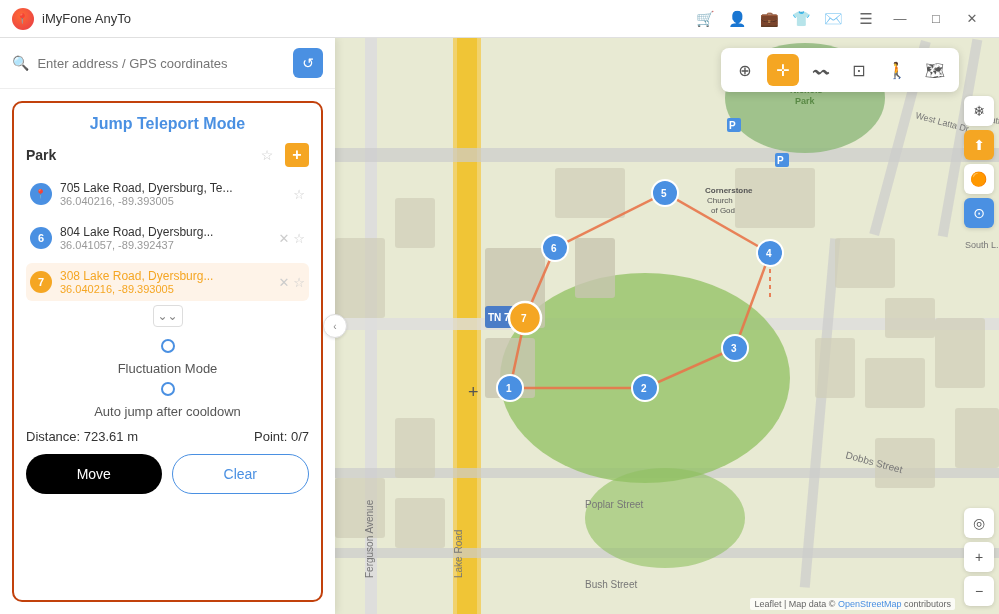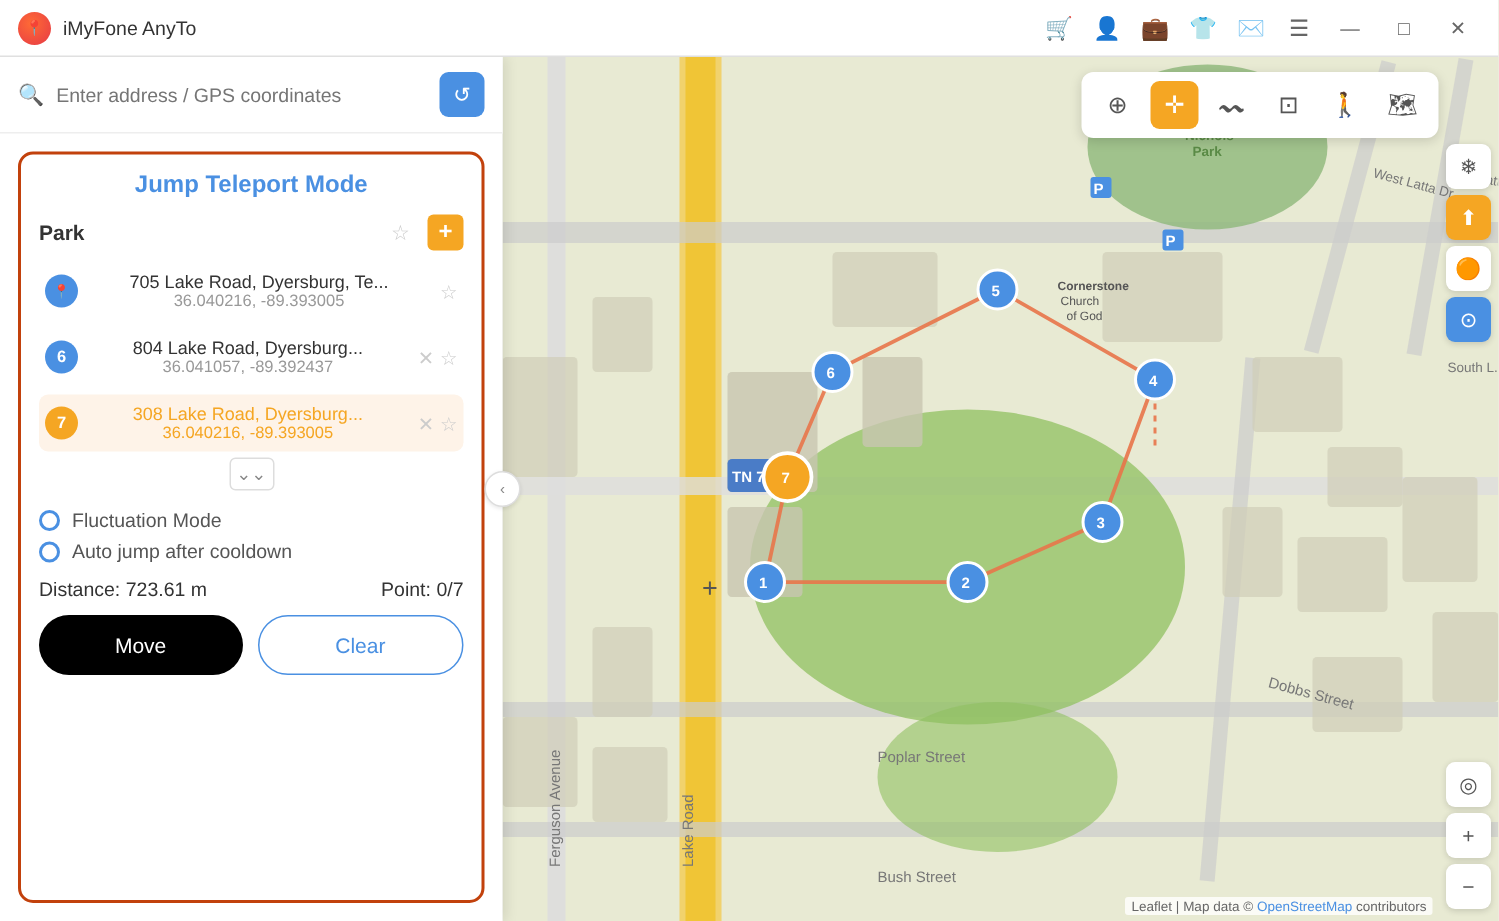--- a/index.html
+++ b/index.html
@@ -133,21 +133,21 @@
     }
     .route-item.active { background: #fef3e8; }
     .route-item-num {
       width: 22px; height: 22px;
       border-radius: 50%;
       display: flex; align-items: center; justify-content: center;
       font-size: 11px; font-weight: bold; color: white; flex-shrink: 0;
     }
     .route-item-num.blue { background: #4a90e2; }
     .route-item-num.orange { background: #f5a623; }
-    .route-item-text { flex: 1; min-width: 0; text-align: center; }
+    .route-item-text { flex: 1; min-width: 0; }
     .route-item-name {
       font-size: 12px; font-weight: 500; color: #333;
       white-space: nowrap; overflow: hidden; text-overflow: ellipsis;
     }
     .route-item-name.orange { color: #f5a623; }
     .route-item-coords { font-size: 11px; color: #999; }
     .route-item-coords.orange { color: #f5a623; }
     .route-item-actions { display: flex; gap: 4px; align-items: center; }
     .route-item-icon { font-size: 13px; color: #ccc; cursor: pointer; }
 
@@ -158,21 +158,21 @@
     .expand-btn-inner {
       width: 30px; height: 22px;
       border: 1px solid #ddd;
       border-radius: 4px;
       display: flex; align-items: center; justify-content: center;
       cursor: pointer; color: #888; font-size: 12px;
     }
 
     
     .modes-section { margin-top: 8px; display: flex; flex-direction: column; gap: 6px; }
-    .mode-item { display: flex; align-items: center; gap: 8px; cursor: pointer; }
+    .mode-item { display: flex; align-items: center; gap: 8px; cursor: pointer; flex-direction: column; }
     .mode-radio {
       width: 14px; height: 14px;
       border: 2px solid #4a90e2;
       border-radius: 50%;
       flex-shrink: 0;
     }
     .mode-label { font-size: 13px; color: #555; }
 
     
     .stats-row {

